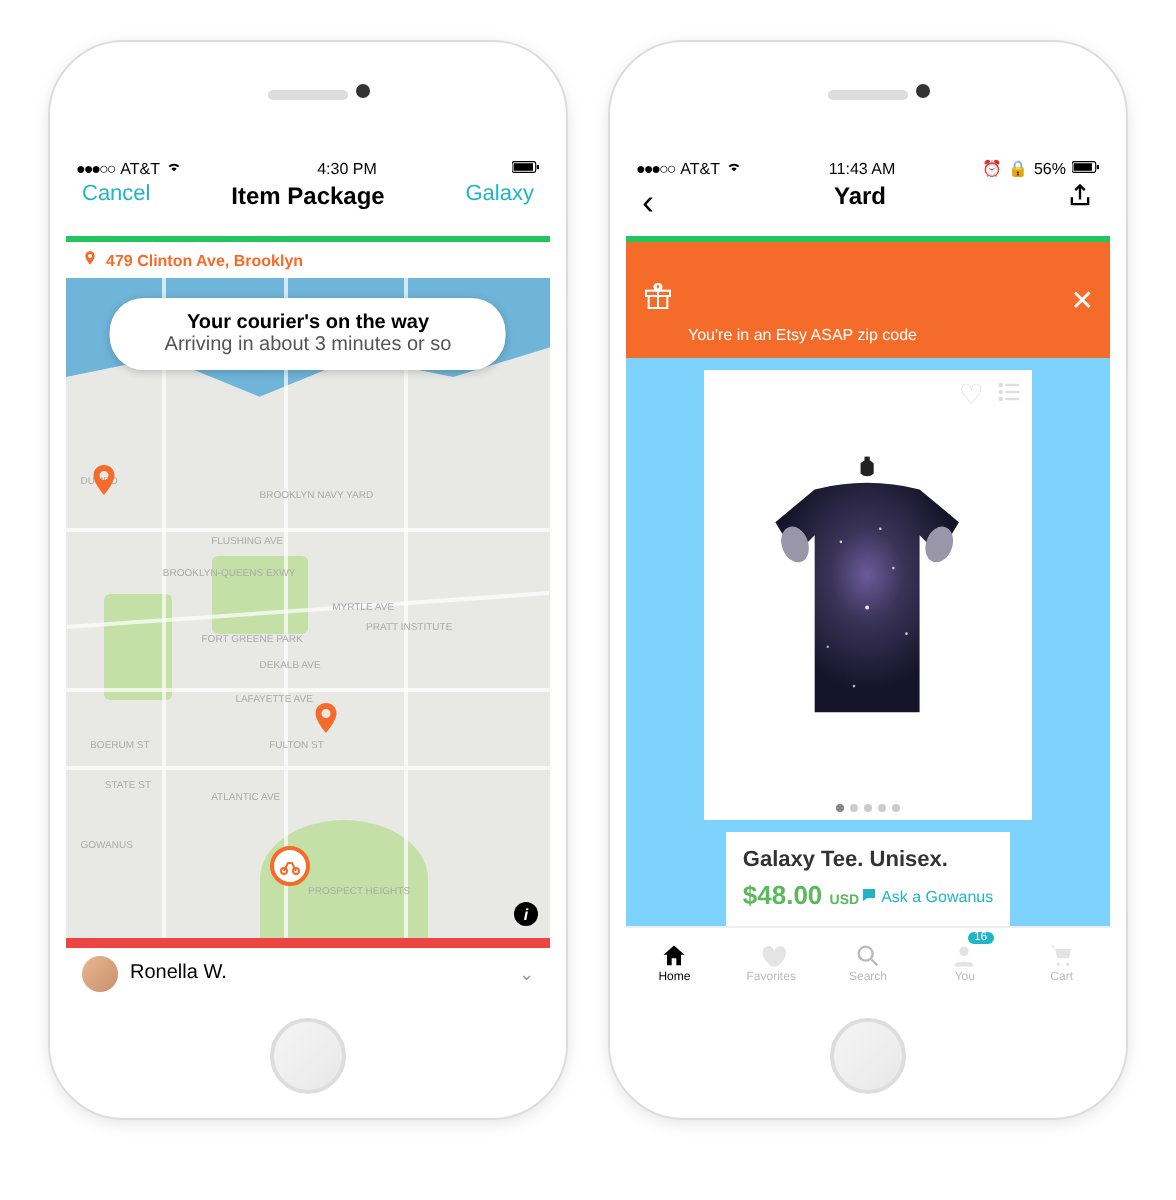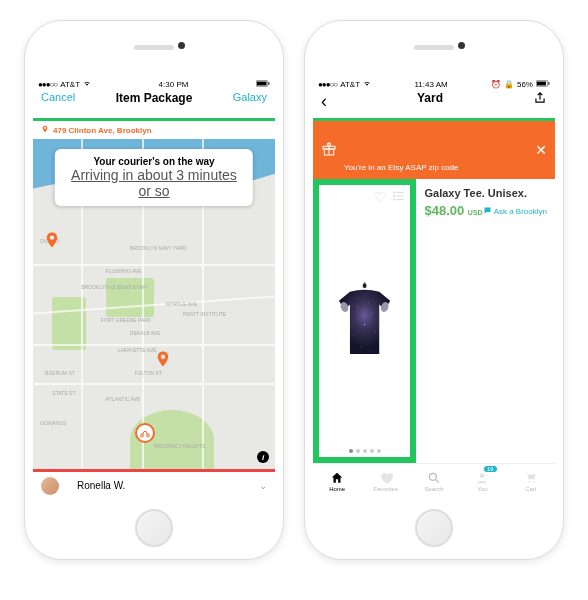--- a/index.html
+++ b/index.html
@@ -19,41 +19,41 @@
 .nav-bar .side.share svg { width: 14px; height: 14px; }
 .addr-row { padding: 4px 8px; display: flex; align-items: center; gap: 4px; color: #f56b2a; font-size: 8px; font-weight: bold; }
 .map-wrap { flex: 1; position: relative; background: #e8e8e4; overflow: hidden; }
 .map-bg { position: absolute; inset: 0; }
 .map-bg .water { position: absolute; top: 0; left: 0; right: 0; height: 30%; background: #6fb4d9; clip-path: polygon(0 0, 100% 0, 100% 35%, 80% 50%, 60% 40%, 40% 60%, 20% 40%, 0 50%); }
 .map-bg .park { position: absolute; background: #c4e0a6; }
 .p1 { left: 8%; top: 48%; width: 14%; height: 16%; border-radius: 3px; }
 .p2 { left: 30%; top: 42%; width: 20%; height: 12%; border-radius: 3px; }
 .p3 { left: 40%; bottom: 0; width: 35%; height: 18%; border-radius: 50% 50% 0 0; }
 .road { position: absolute; background: rgba(255,255,255,0.7); }
-.info-bubble { position: absolute; top: 10px; left: 50%; transform: translateX(-50%); background: #fff; border-radius: 6px; padding: 7px 12px; text-align: center; box-shadow: 0 1px 4px rgba(0,0,0,0.2); width: 82%; }
+.info-bubble { position: absolute; top: 10px; left: 50%; transform: translateX(-50%); background: #fff; border-radius: 17px; padding: 7px 12px; text-align: center; box-shadow: 0 1px 4px rgba(0,0,0,0.2); width: 82%; }
 .info-bubble .bt { font-weight: 600; font-size: 10px; }
-.info-bubble .bs { font-size: 14px; color: #555; text-decoration: underline; }
+.info-bubble .bs { font-size: 10px; color: #555; }
 .pin { position: absolute; width: 18px; height: 18px; }
 .pin svg { width: 100%; height: 100%; }
 .pin1 { left: 4%; top: 28%; }
 .pin2 { left: 50%; top: 64%; }
 .bike-pin { position: absolute; left: 42%; bottom: 8%; width: 20px; height: 20px; background: #fff; border: 2px solid #f56b2a; border-radius: 50%; display: flex; align-items: center; justify-content: center; }
 .bike-pin svg { width: 12px; height: 12px; }
 .info-i { position: absolute; right: 6px; bottom: 6px; width: 12px; height: 12px; background: #000; color: #fff; border-radius: 50%; font-size: 8px; font-style: italic; font-weight: bold; display: flex; align-items: center; justify-content: center; }
-.courier-bar { height: 30px; display: flex; align-items: center; padding: 0 8px; gap: 18px; border-top: 3px solid #ef4444; }
+.courier-bar { height: 30px; display: flex; align-items: center; padding: 0 8px; gap: 6px; border-top: 5px solid #ef4444; }
 .avatar { width: 18px; height: 18px; border-radius: 50%; background: linear-gradient(135deg,#e8b890,#c89070); }
 .courier-name { font-size: 10px; font-weight: 500; }
 .chev { margin-left: auto; color: #999; font-size: 9px; }
 .banner { background: #f56b2a; color: #fff; padding: 6px 8px; display: flex; align-items: center; gap: 7px; }
 .gift-icon svg { width: 16px; height: 16px; }
 .banner-text { flex: 1; line-height: 1.2; margin-top: 36px; }
 .banner-text .bt1 { font-size: 8px; }
 .banner-text .bt2 { font-size: 8px; font-weight: 600; }
 .banner-close { color: #fff; font-size: 14px; }
-.item-area { flex: 1; background: #22c55e; position: relative; display: flex; flex-direction: row; }
+.item-area { flex: 1; background: #7dd3fc; position: relative; display: flex; flex-direction: column; align-items: center; }
 .item-img-wrap { flex: 1; background: #fff; margin: 6px; position: relative; display: flex; align-items: center; justify-content: center; }
 .heart { position: absolute; top: 4px; right: 24px; color: #ddd; font-size: 14px; }
 .list-ic { position: absolute; top: 4px; right: 4px; color: #ddd; font-size: 14px; }
 .tee-svg { width: 80%; height: 80%; }
 .pager-dots { position: absolute; bottom: 4px; left: 50%; transform: translateX(-50%); display: flex; gap: 3px; }
 .pager-dots span { width: 4px; height: 4px; background: #ccc; border-radius: 50%; }
 .pager-dots span.active { background: #888; }
 .item-info { background: #fff; padding: 8px; }
 .item-title { font-size: 11px; font-weight: 600; color: #333; margin-bottom: 4px; }
 .price-row { display: flex; align-items: baseline; justify-content: space-between; }
@@ -272,21 +272,21 @@
         <div class="price-row">
           <div class="price">
             <span>$48.00</span> <span class="cur">USD</span>
           </div>
           <div class="ask">
             <span>
               <svg viewBox="0 0 24 24" width="9" height="9" fill="#1fb5c7">
                   <path d="M4 4h16v12H10l-6 4V4z"></path>
                 </svg>
             </span>
-            <span>Ask a Brooklyn</span>
+            <span>Ask a Gowanus</span>
           </div>
         </div>
       </div>
     </div>
 
     <div class="tab-bar">
       <div class="tab active">
         <svg viewBox="0 0 24 24" fill="currentColor">
             <path d="M12 3l9 8h-3v9h-4v-6h-4v6H6v-9H3z"></path>
           </svg>

